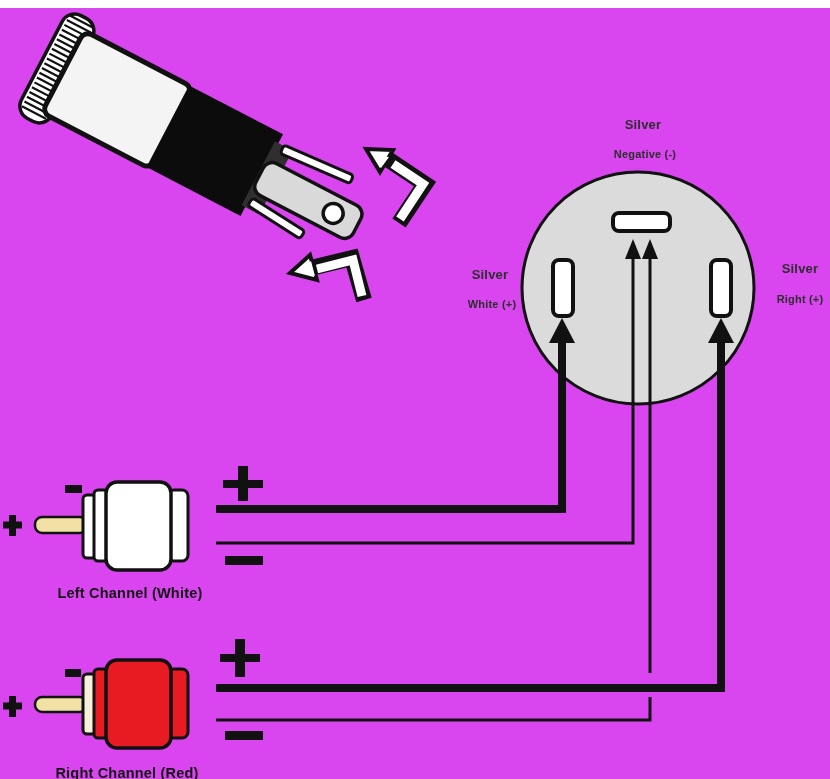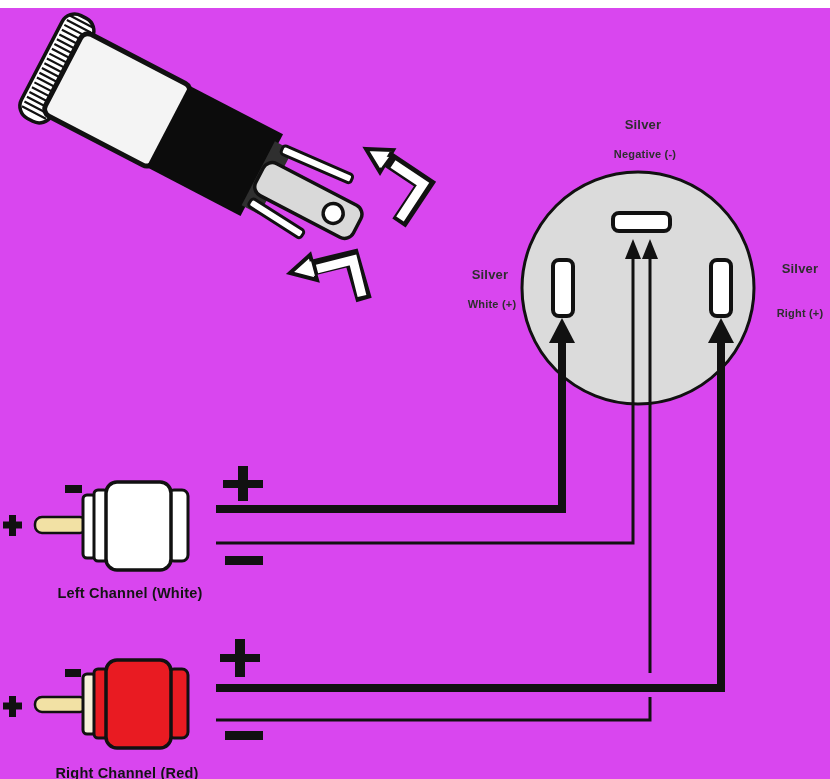--- a/index.html
+++ b/index.html
@@ -130,17 +130,17 @@
     </g>
   </svg>
 
   <div class="lbl small" style="left:643px;top:116px;">Silver</div>
   <div class="lbl mid" style="left:645px;top:146px;">Negative (-)</div>
 
   <div class="lbl small" style="left:490px;top:266px;">Silver</div>
   <div class="lbl mid" style="left:492px;top:296px;">White (+)</div>
 
   <div class="lbl small" style="left:800px;top:260px;">Silver</div>
-  <div class="lbl mid" style="left:800px;top:305px;">Right (+)</div>
+  <div class="lbl mid" style="left:800px;top:291px;">Right (+)</div>
 
   <div class="lbl channel" style="left:130px;top:585px;text-align:right;">Left Channel (White)</div>
   <div class="lbl channel" style="left:127px;top:765px;text-align:center;">Right Channel (Red)</div>
 </div>
 
 </body></html>

